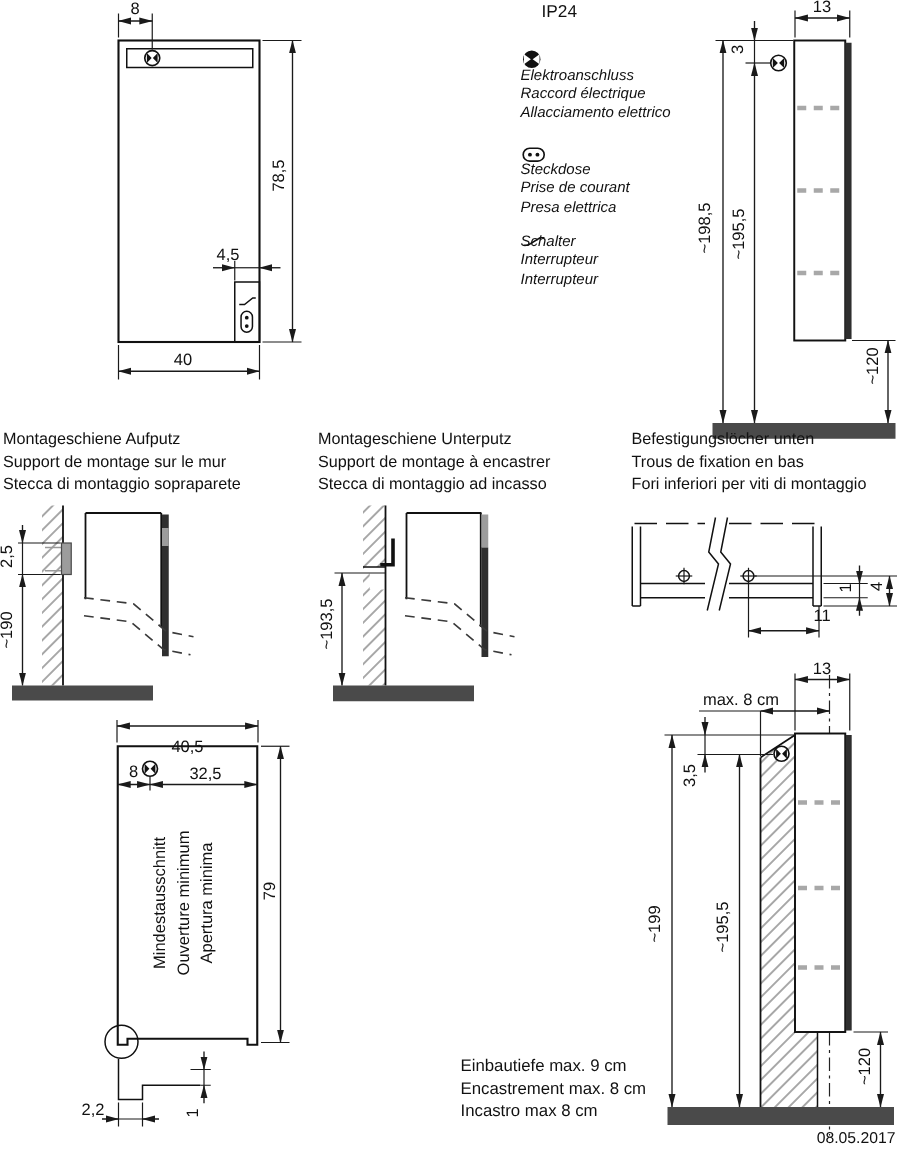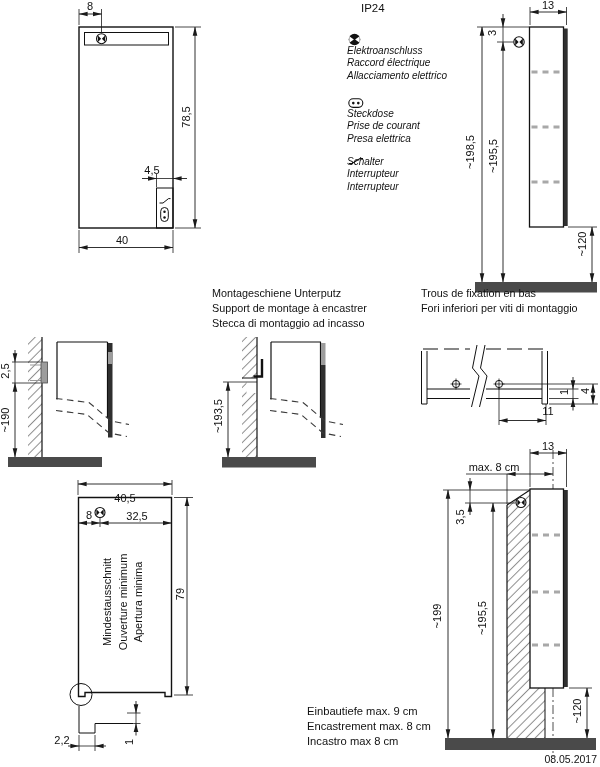--- a/index.html
+++ b/index.html
@@ -293,31 +293,37 @@
   <div>Interrupteur</div>
   <div>Interrupteur</div>
 </div>
 
 <div class="lab" style="left:548px;top:5px">13</div>
 <div class="labr" style="left:492px;top:33px">3</div>
 <div class="labr" style="left:470px;top:152px">~198,5</div>
 <div class="labr" style="left:492.5px;top:156px">~195,5</div>
 <div class="labr" style="left:582px;top:244px">~120</div>
 
+<div class="blk" style="left:2px;top:286px">
+  <div>Montageschiene Aufputz</div>
+  <div>Support de montage sur le mur</div>
+  <div>Stecca di montaggio sopraparete</div>
+</div>
 <div class="labr" style="left:5px;top:371px">2,5</div>
 <div class="labr" style="left:5px;top:420px">~190</div>
 
 <div class="blk" style="left:212px;top:286px">
   <div>Montageschiene Unterputz</div>
   <div>Support de montage à encastrer</div>
   <div>Stecca di montaggio ad incasso</div>
 </div>
 <div class="labr" style="left:218px;top:416px">~193,5</div>
 
 <div class="blk" style="left:421px;top:286px">
+  <div>Befestigungslöcher unten</div>
   <div>Trous de fixation en bas</div>
   <div>Fori inferiori per viti di montaggio</div>
 </div>
 <div class="lab" style="left:548px;top:411px">11</div>
 <div class="labr" style="left:564px;top:392px">1</div>
 <div class="labr" style="left:585px;top:391px">4</div>
 
 <div class="lab" style="left:125px;top:498px">40,5</div>
 <div class="lab" style="left:89px;top:515px">8</div>
 <div class="lab" style="left:137px;top:516px">32,5</div>

